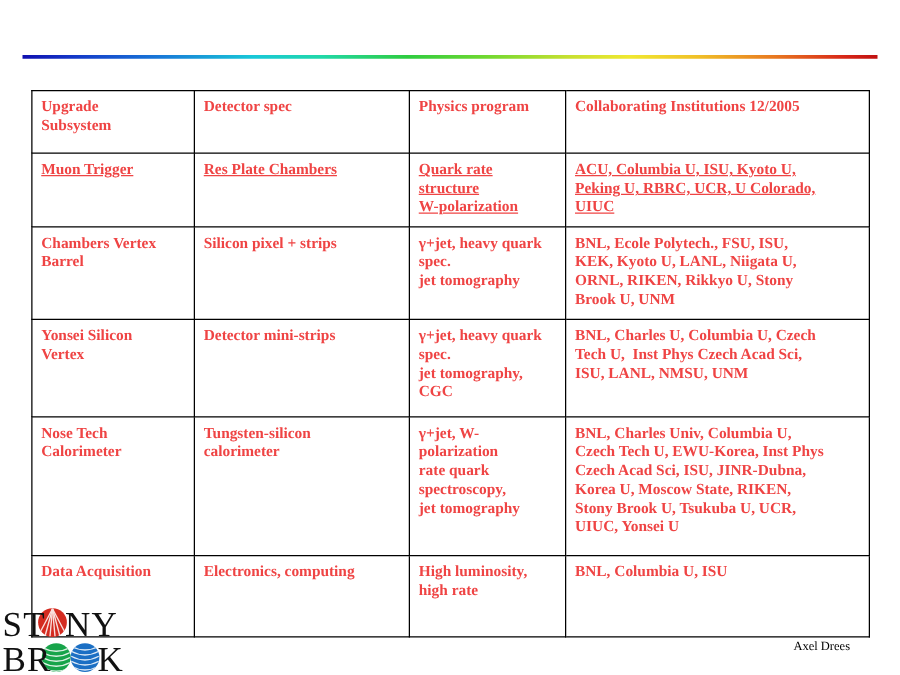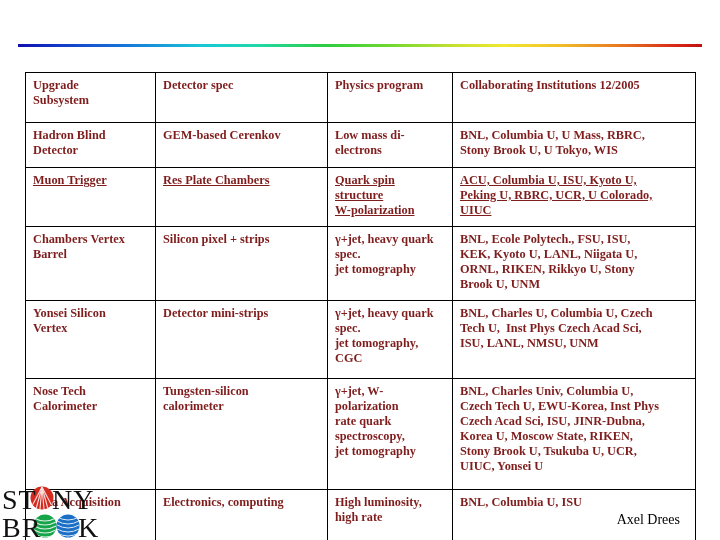--- a/index.html
+++ b/index.html
@@ -58,21 +58,21 @@
     width: 670px;
     table-layout: fixed;
   }
   table.spec td {
     border: 1.2px solid #000000;
     vertical-align: top;
     padding: 5px 5px 4px 7px;
     font-size: 12.3px;
     line-height: 1.22;
     font-weight: bold;
-    color: #7f1d1d;
+    color: #ef4444;
     font-family: "Liberation Serif", "DejaVu Serif", serif;
     margin-top: 20px;
   }
   table.spec tr.hdr td {
     font-weight: bold;
   }
   col.c0 { width: 130px; }
   col.c1 { width: 172px; }
   col.c2 { width: 125px; }
   col.c3 { width: 243px; }
@@ -99,21 +99,21 @@
   }
   #sbu-logo svg { display: block; }
 
   
   #author-credit {
     position: absolute;
     left: 560px;
     top: 512px;
     width: 120px;
     text-align: right;
-    font-size: 14px;
+    font-size: 10px;
     font-weight: normal;
     color: #000000;
     font-family: "Liberation Serif", "DejaVu Serif", serif;
     z-index: 6;
   }
 </style>
 </head>
 <body>
 
 <div id="slide">
@@ -138,47 +138,30 @@
               <span class="cellline">Detector spec</span>
             </td>
           <td>
               <span class="cellline">Physics program</span>
             </td>
           <td>
               <span class="cellline">Collaborating Institutions 12/2005</span>
             </td>
         </tr>
 
-        <tr class="r0">
-          <td>
-              <span class="cellline">Hadron Blind
-Detector</span>
-            </td>
-          <td>
-              <span class="cellline">GEM-based Cerenkov</span>
-            </td>
-          <td>
-              <span class="cellline">Low mass di-
-electrons</span>
-            </td>
-          <td>
-              <span class="cellline">BNL, Columbia U, U Mass, RBRC,
-Stony Brook U, U Tokyo, WIS</span>
-            </td>
-        </tr>
 
         <tr class="r1">
           <td>
               <span class="cellline">Muon Trigger</span>
             </td>
           <td>
               <span class="cellline">Res Plate Chambers</span>
             </td>
           <td>
-              <span class="cellline">Quark spin
+              <span class="cellline">Quark rate
 structure
 W-polarization</span>
             </td>
           <td>
               <span class="cellline">ACU, Columbia U, ISU, Kyoto U,
 Peking U, RBRC, UCR, U Colorado,
 UIUC</span>
             </td>
         </tr>
 

